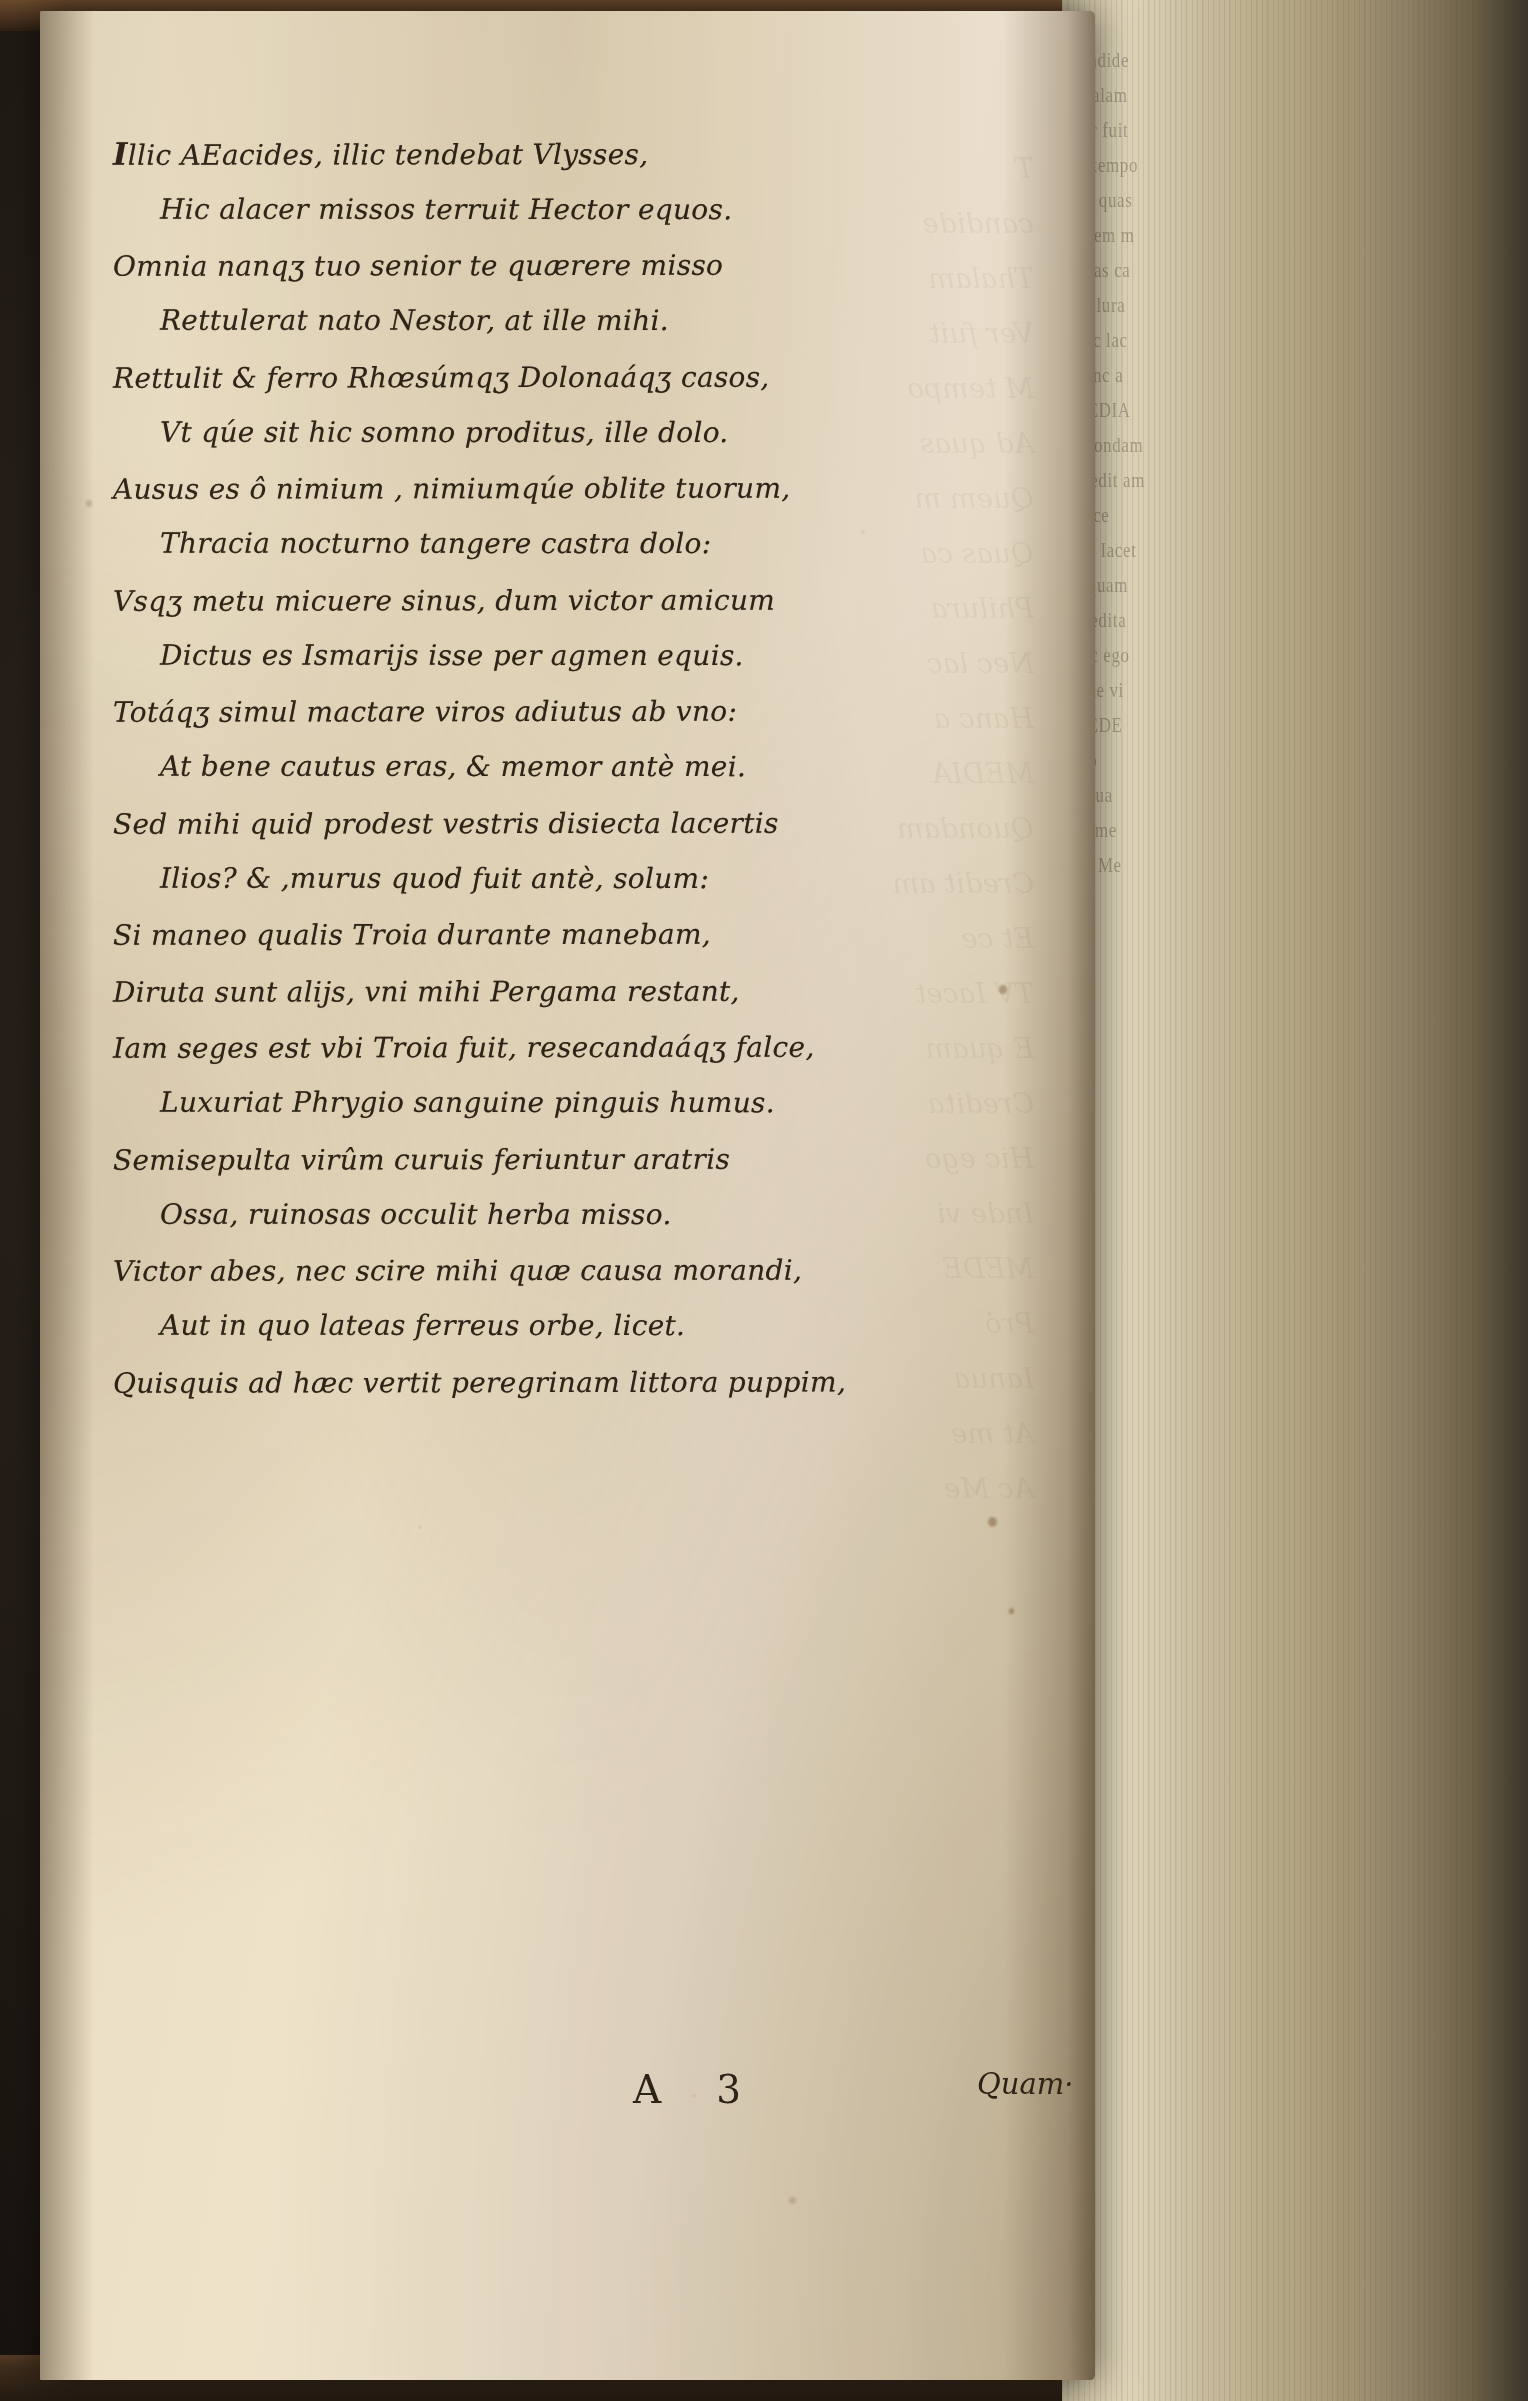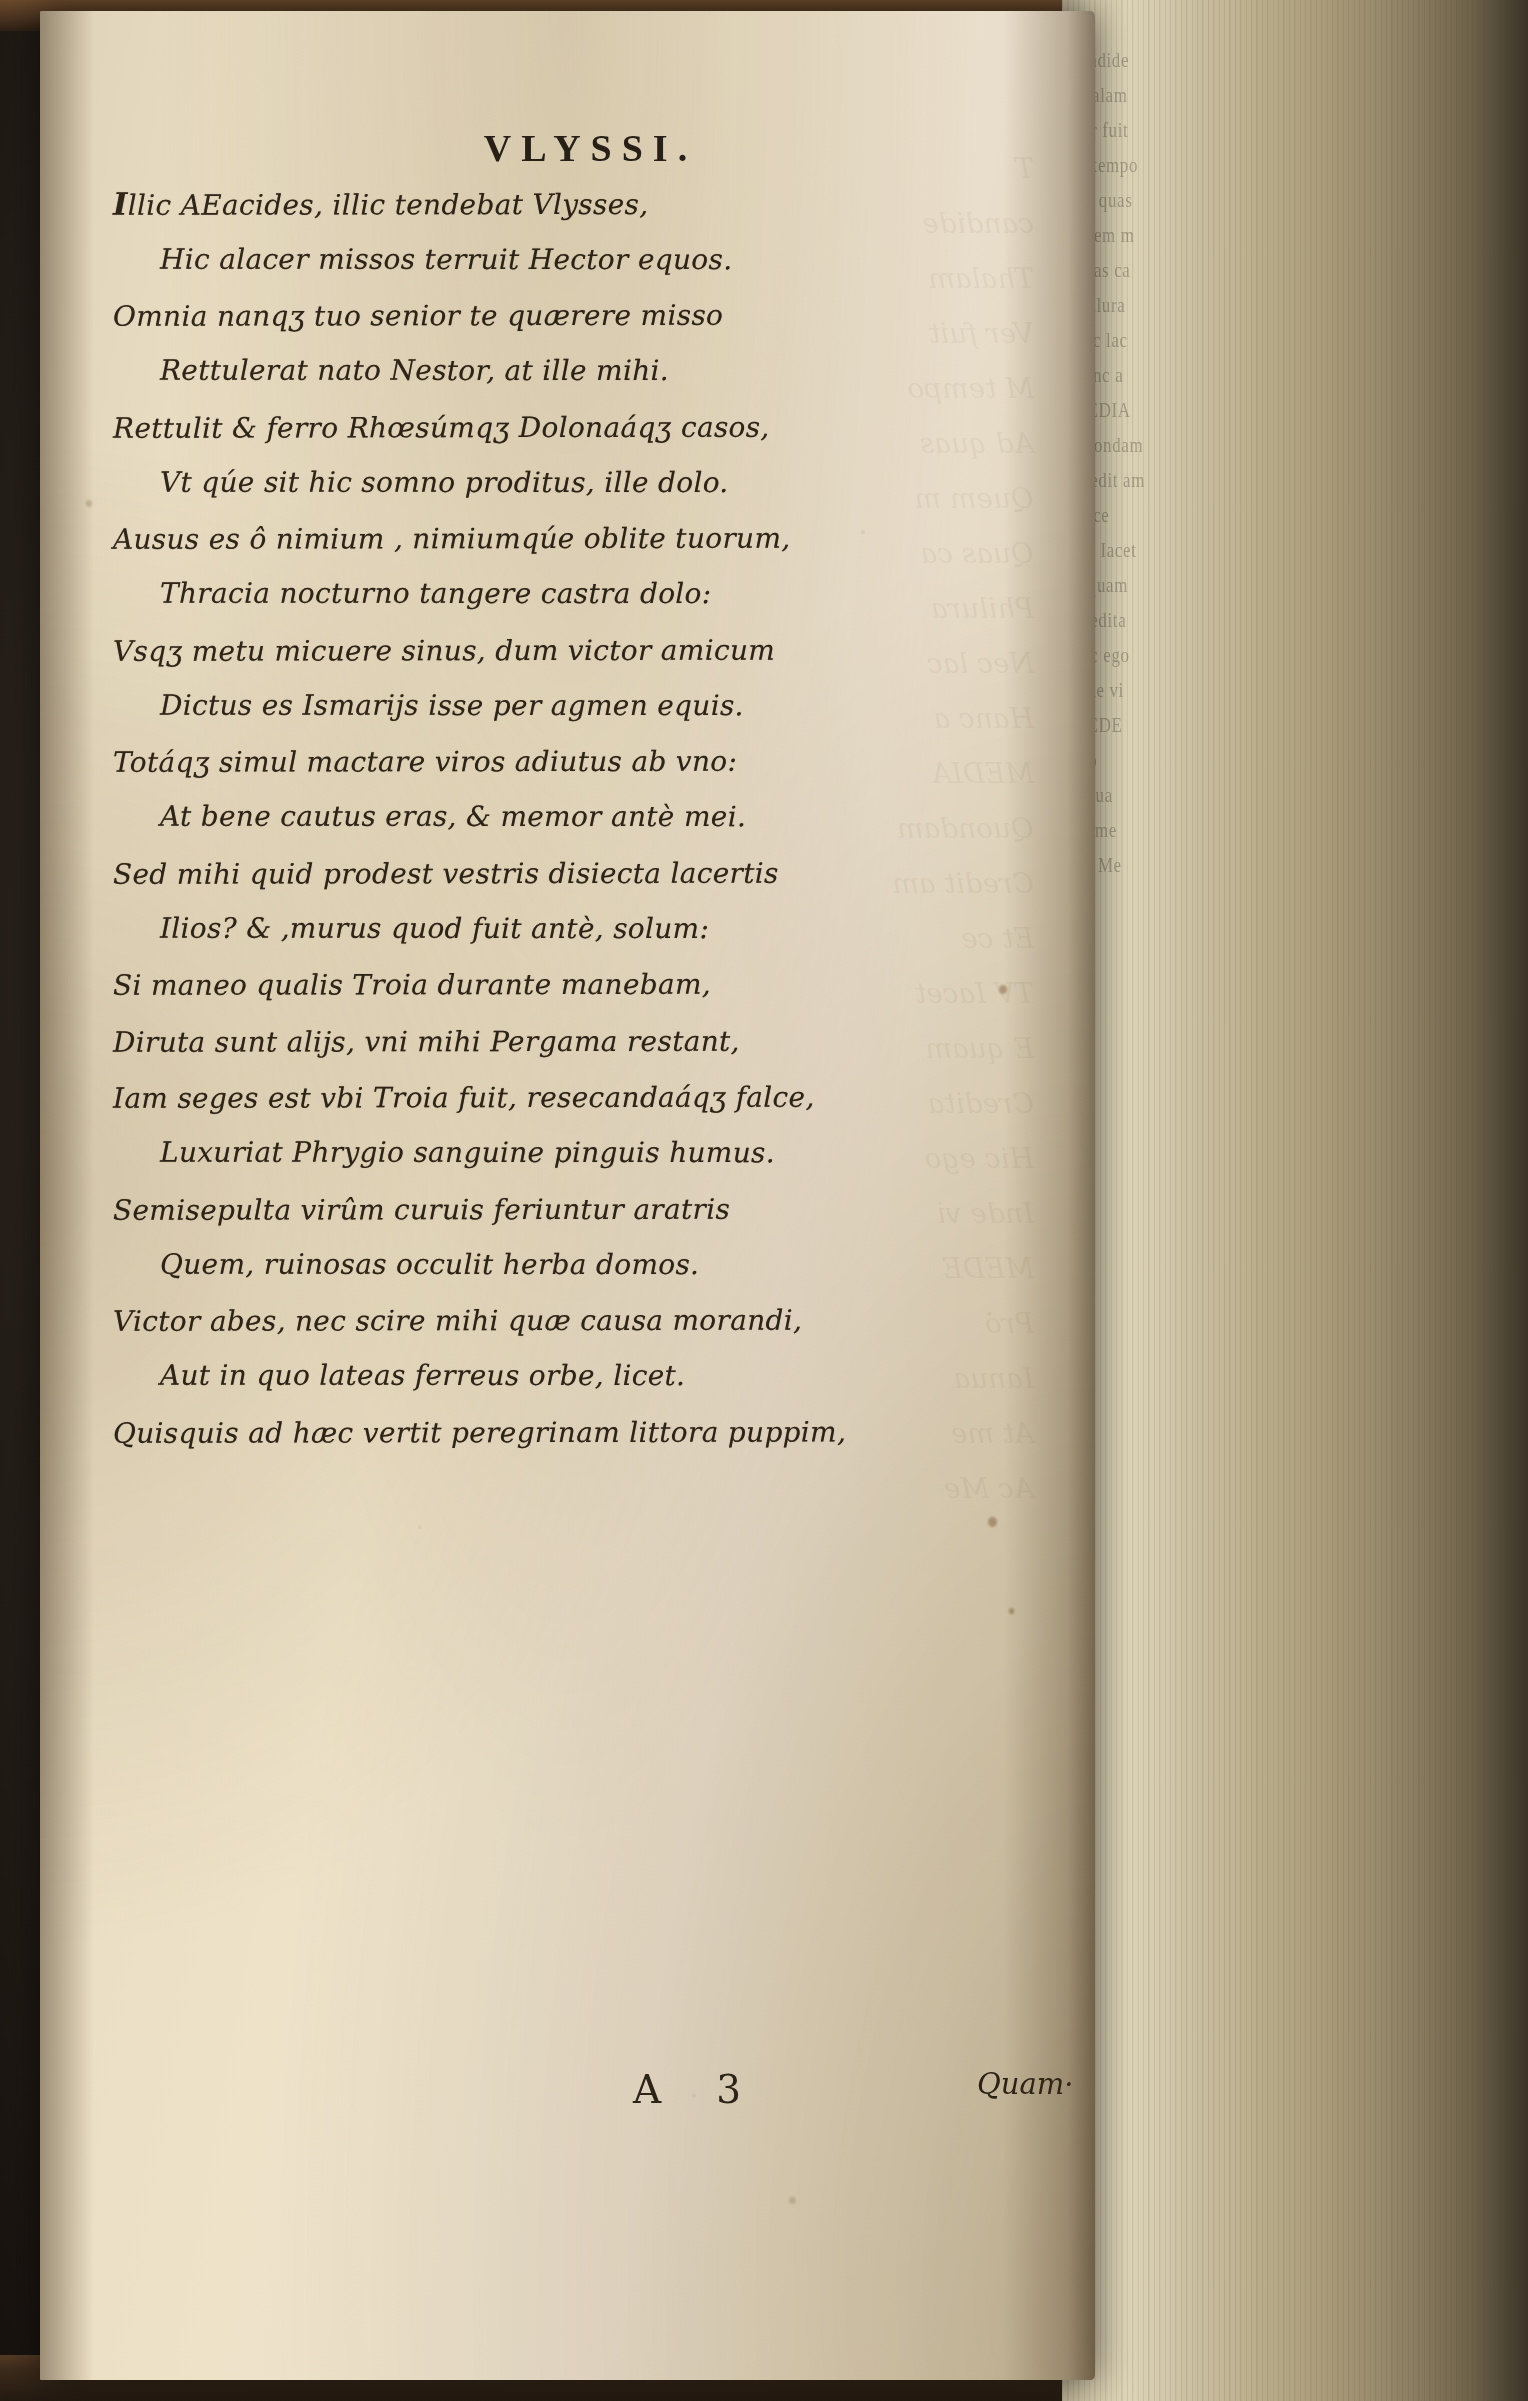--- a/index.html
+++ b/index.html
@@ -304,21 +304,20 @@
 Hic ego
 Inde vi
 MEDE
 Pro
 Ianua
 At me
 Ac Me</div>
 
     <div class="textblock">
 
-      <h1 class="page-heading">VLYSSI.</h1>
 
       <div class="couplet">
         <div class="line dropcap-line"><span class="dropcap">I</span><span>llic AEacides, illic tendebat Vlysses,</span></div>
         <div class="line indent">Hic alacer missos terruit Hector equos.</div>
       </div>
 
       <div class="couplet">
         <div class="line">Omnia nanqʒ tuo senior te quærere misso</div>
         <div class="line indent">Rettulerat nato Nestor, at ille mihi.</div>
       </div>
@@ -356,21 +355,21 @@
         <div class="line">Diruta sunt alijs, vni mihi Pergama restant,</div>
       </div>
 
       <div class="couplet">
         <div class="line">Iam seges est vbi Troia fuit, resecandaáqʒ falce,</div>
         <div class="line indent">Luxuriat Phrygio sanguine pinguis humus.</div>
       </div>
 
       <div class="couplet">
         <div class="line">Semisepulta virûm curuis feriuntur aratris</div>
-        <div class="line indent">Quem, ruinosas occulit herba domos.</div>
+        <div class="line indent">Ossa, ruinosas occulit herba misso.</div>
       </div>
 
       <div class="couplet">
         <div class="line">Victor abes, nec scire mihi quæ causa morandi,</div>
         <div class="line indent">Aut in quo lateas ferreus orbe, licet.</div>
       </div>
 
       <div class="couplet">
         <div class="line">Quisquis ad hæc vertit peregrinam littora puppim,</div>
       </div>

